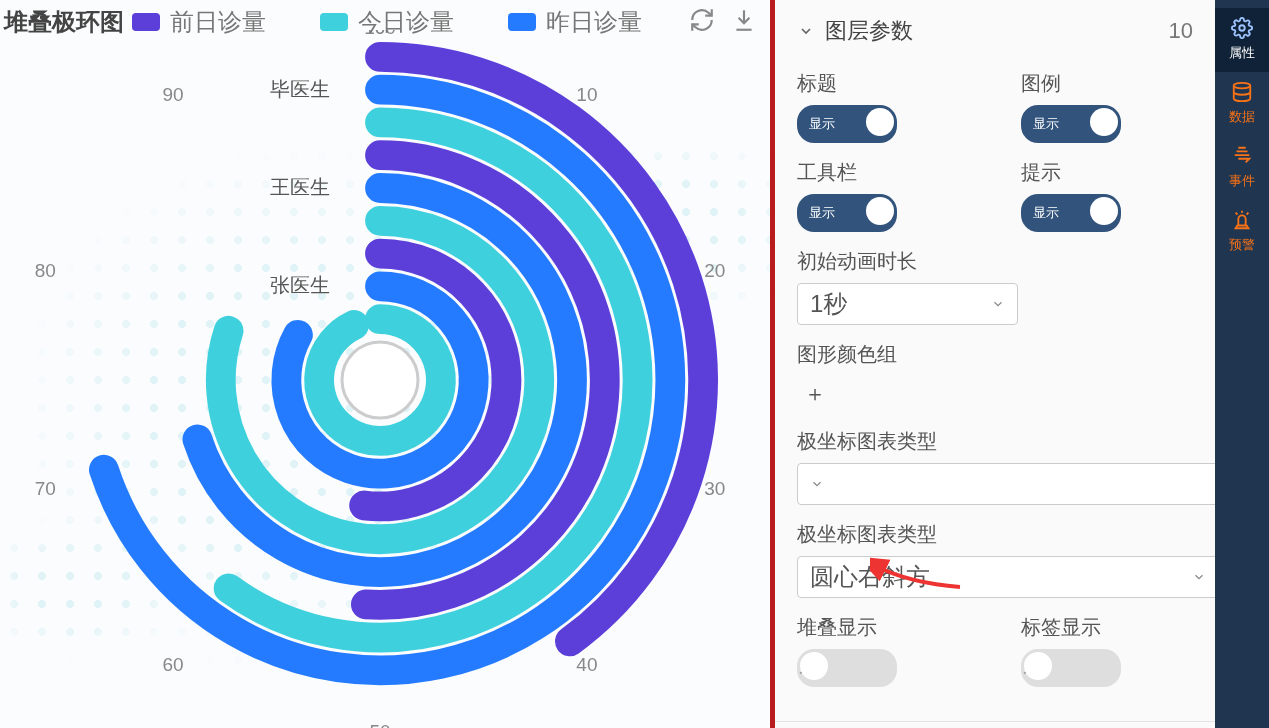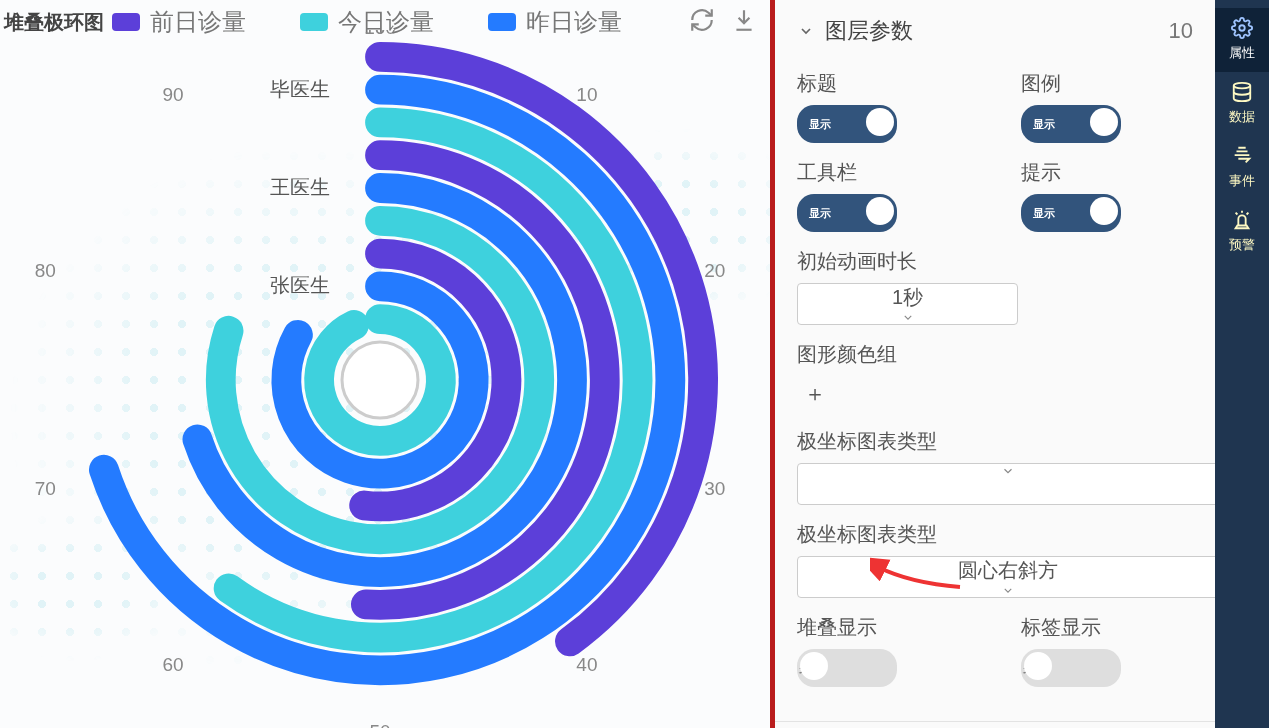--- a/index.html
+++ b/index.html
@@ -1,25 +1,25 @@
 <!DOCTYPE html>
 <html><head>
 <meta charset="utf-8">
 <style>
   html,body{margin:0;padding:0;font-family:-apple-system,"PingFang SC","Microsoft YaHei",sans-serif;color:#333;background:#fff;}
   .app{display:flex;width:1269px;height:728px;position:relative;}
   .chart-area{flex:0 0 770px;position:relative;background:#fbfcfd;overflow:hidden;}
   .sidebar{flex:1;min-width:0;background:#fafafa;border-left:5px solid #b91c1c;display:flex;flex-direction:column;overflow-y:auto;}
   .rail{flex:0 0 54px;background:#1f3550;display:flex;flex-direction:column;align-items:center;padding-top:8px;}
-  .rail-item{width:54px;padding:8px 0 10px;text-align:center;color:#fef9c3;font-size:13px;cursor:pointer;}
+  .rail-item{width:54px;padding:8px 0 10px;text-align:center;color:#f97316;font-size:13px;cursor:pointer;}
   .rail-item.active{background:#0f2238;color:#fff;}
   .rail-ico{width:24px;height:24px;margin:0 auto 4px;display:flex;align-items:center;justify-content:center;}
   
   .chart-header{display:flex;align-items:center;padding:6px 8px 0 4px;position:relative;z-index:3;}
-  .chart-title{font-size:20px;font-weight:600;color:#444;margin-right:8px;}
+  .chart-title{font-size:24px;font-weight:600;color:#444;margin-right:8px;}
   .legend{display:flex;align-items:center;font-size:24px;color:#777;gap:44px;}
   .leg{display:flex;align-items:center;margin:0 10px 0 0;}
   .leg-sw{width:28px;height:18px;border-radius:4px;margin-right:10px;}
   .header-actions{position:absolute;right:12px;top:6px;display:flex;gap:14px;}
   .ico-btn{width:28px;height:28px;color:#888;display:flex;align-items:center;justify-content:center;cursor:pointer;}
   
   .bg-dots{position:absolute;inset:30px 0 0 0;z-index:0;
     background-image:
       radial-gradient(rgba(83,196,214,0.45) 4px, transparent 4px);
     background-size:28px 28px;
@@ -35,26 +35,26 @@
   .tick-label{font-size:19px;fill:#888;}
   .cat-label{font-size:20px;fill:#555;}
   
   .section{border-bottom:1px solid #e3e3e3;}
   .sec-header{display:flex;align-items:center;justify-content:space-between;padding:16px 22px;font-size:22px;color:#444;cursor:pointer;}
   .sec-header .chev{width:18px;height:18px;margin-right:10px;display:inline-flex;align-items:center;justify-content:center;}
   .sec-body{padding:8px 22px 18px;}
   .row2{display:flex;gap:52px;margin-bottom:16px;}
   .field{flex:1;}
   .field-label{font-size:20px;color:#555;margin-bottom:8px;}
-  .toggle{display:inline-flex;align-items:center;width:86px;height:34px;border-radius:17px;padding:2px;position:relative;font-size:11px;cursor:pointer;font-weight:bold;}
+  .toggle{display:inline-flex;align-items:center;width:86px;height:34px;border-radius:17px;padding:2px;position:relative;font-size:13px;cursor:pointer;}
   .toggle.on{background:#32547c;color:#fff;justify-content:flex-start;padding-left:12px;}
   .toggle.on::after{content:"";position:absolute;right:3px;top:3px;width:28px;height:28px;border-radius:50%;background:#fff;}
   .toggle.off{background:#dedede;color:#777;justify-content:flex-start;padding-right:12px;}
   .toggle.off::before{content:"";position:absolute;left:3px;top:3px;width:28px;height:28px;border-radius:50%;background:#fff;}
-  .select{width:100%;height:40px;border:1px solid #ccc;border-radius:4px;background:#fff;padding:0 12px;display:flex;align-items:center;justify-content:space-between;font-size:20px;color:#555;cursor:pointer;flex-direction:column;}
+  .select{width:100%;height:40px;border:1px solid #ccc;border-radius:4px;background:#fff;padding:0 12px;display:flex;align-items:center;justify-content:space-between;font-size:24px;color:#555;cursor:pointer;}
   .select.small{width:195px;}
   .add-btn{width:36px;height:36px;font-size:22px;color:#555;display:flex;align-items:center;justify-content:center;border:none;background:transparent;cursor:pointer;}
   .arrow-annot{position:absolute;left:870px;top:555px;z-index:5;pointer-events:none;}
   .count{color:#777;font-size:22px;}
 </style>
 </head>
 <body>
 
 <div class="app">
 

